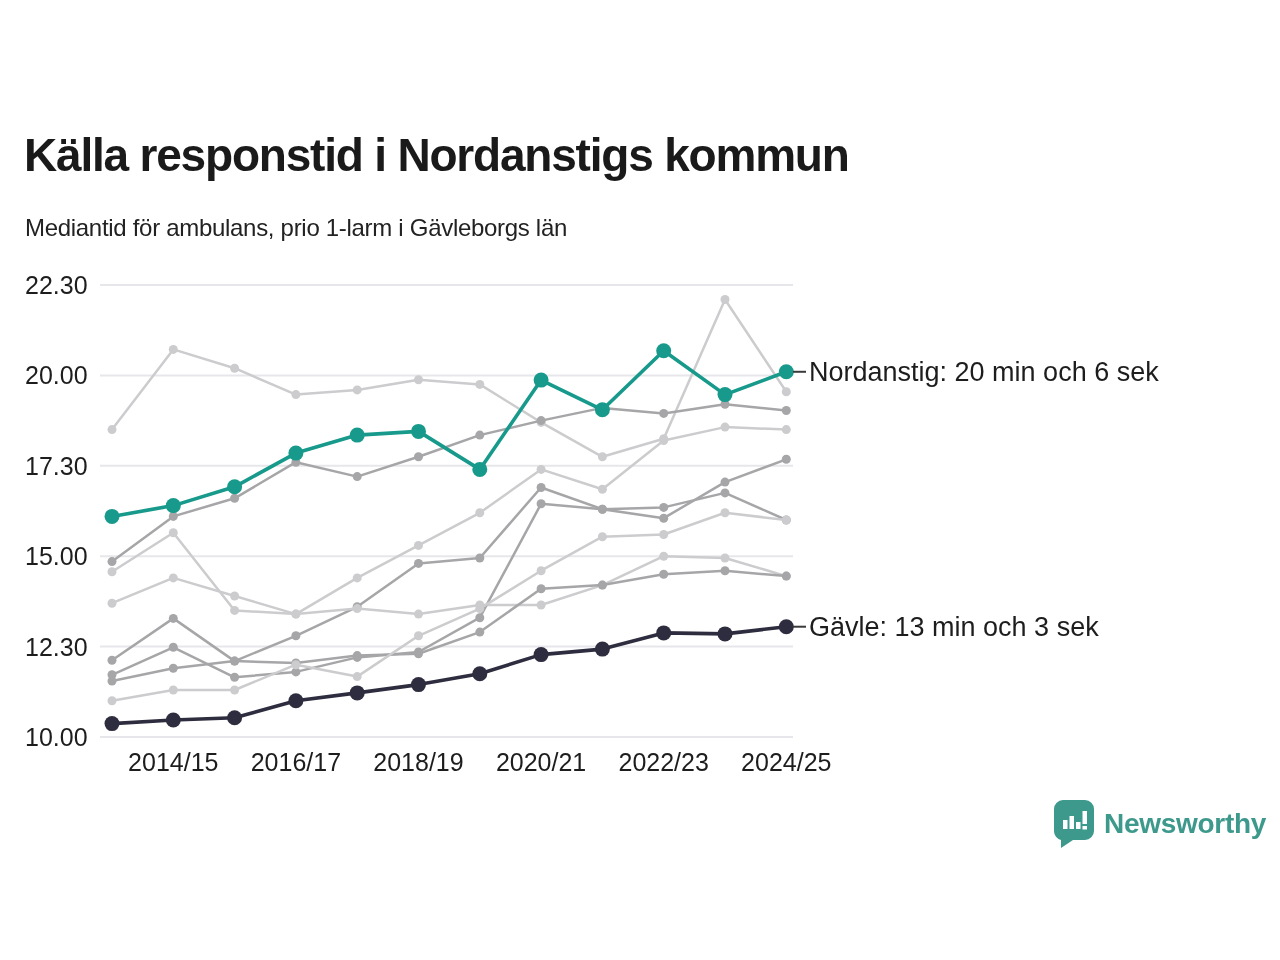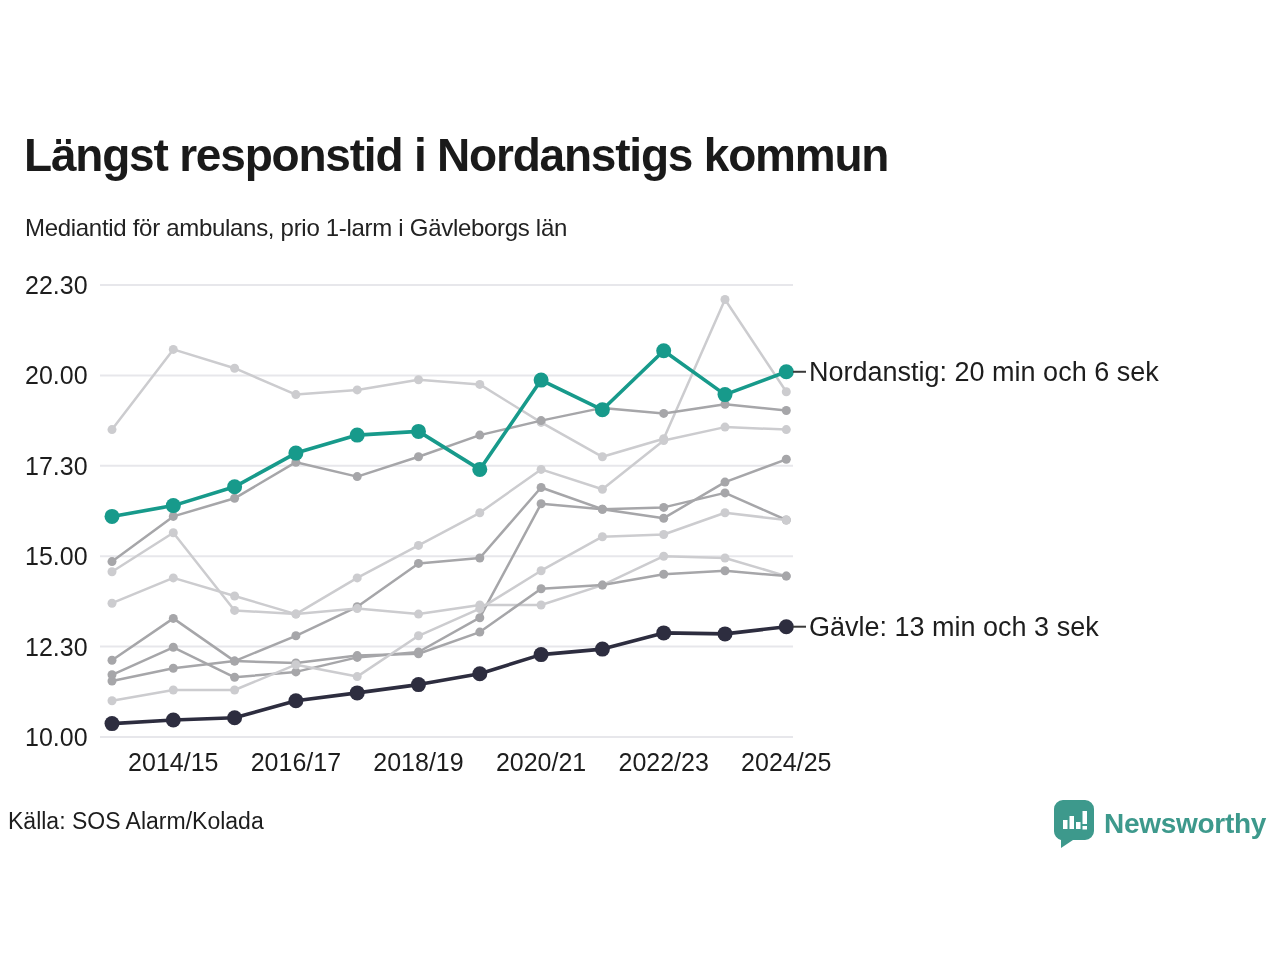--- a/index.html
+++ b/index.html
@@ -179,24 +179,23 @@
       <circle cx="479.79999999999995" cy="469.4" r="7.5" fill="#179a8b"></circle>
       <circle cx="541.0999999999999" cy="380.1" r="7.5" fill="#179a8b"></circle>
       <circle cx="602.4" cy="409.8" r="7.5" fill="#179a8b"></circle>
       <circle cx="663.6999999999999" cy="350.8" r="7.5" fill="#179a8b"></circle>
       <circle cx="725" cy="394.6" r="7.5" fill="#179a8b"></circle>
       <circle cx="786.3" cy="371.8" r="7.5" fill="#179a8b"></circle>
       <line x1="793" x2="806" y1="371.78399999999993" y2="371.78399999999993" stroke="#3a3a3a" stroke-width="2"></line>
       <text x="809" y="380.78399999999993" font-size="27" fill="#1d1d1d" font-family="&quot;Liberation Sans&quot;, sans-serif">Nordanstig: 20 min och 6 sek</text>
     </svg>
 
-  <div class="title">Längst responstid i Nordanstigs kommun</div>
+  <div class="title">Källa responstid i Nordanstigs kommun</div>
   <div class="subtitle">Mediantid för ambulans, prio 1-larm i Gävleborgs län</div>
 
-  <div class="source">Källa: SOS Alarm/Kolada</div>
 
   <div class="brand">
     <span style="display:inline-block;line-height:0;">
       <svg width="40" height="48" viewBox="0 0 40 48">
         <path d="M9,0 h22 a9,9 0 0 1 9,9 v22 a9,9 0 0 1 -9,9 h-12 l-12,8 v-8 a9,9 0 0 1 -7,-8.8 v-22.2 a9,9 0 0 1 9,-9 z" fill="#3d998c"></path>
         <rect x="9" y="20" width="4.5" height="9" fill="#ffffff"></rect>
         <rect x="15.5" y="16" width="4.5" height="13" fill="#ffffff"></rect>
         <rect x="22" y="22" width="4.5" height="7" fill="#ffffff"></rect>
         <rect x="28.5" y="11" width="4.5" height="13" fill="#ffffff"></rect>
         <rect x="28.5" y="26" width="4.5" height="3.5" fill="#ffffff"></rect>

